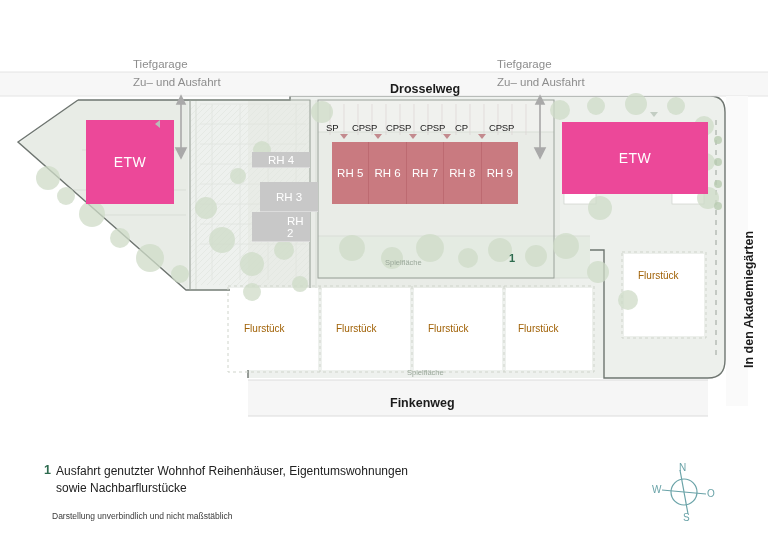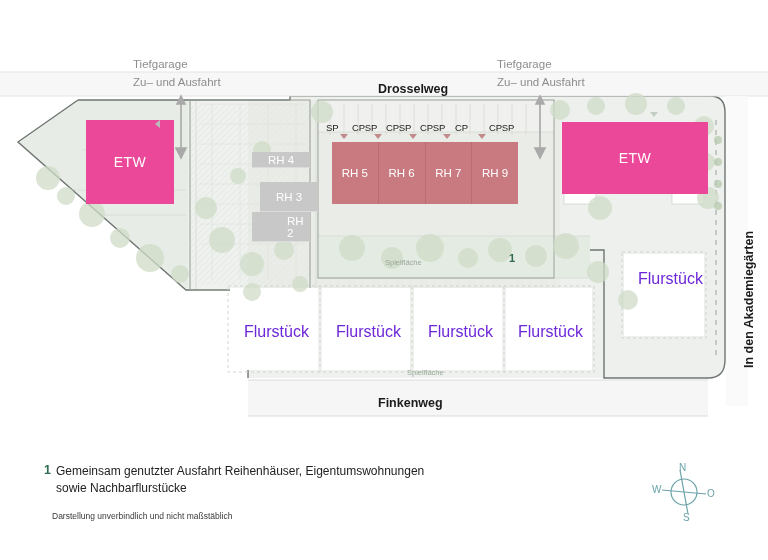--- a/index.html
+++ b/index.html
@@ -53,41 +53,42 @@
     border-bottom: 1px solid #dcdcdc;
   }
 
   
   .street-label {
     position: absolute;
     color: #1b1b1b;
     font-size: 12.5px;
     font-weight: bold;
     white-space: nowrap;
+    margin-left: 12px;
   }
   .street-label-vert {
     position: absolute;
     color: #1b1b1b;
     font-size: 12.5px;
     font-weight: bold;
     white-space: nowrap;
     transform-origin: 0 0;
     transform: rotate(-90deg);
   }
   .tg-label {
     position: absolute;
     color: #8d8d8d;
     font-size: 11.5px;
     line-height: 15px;
     white-space: nowrap;
   }
   .flur-label {
     position: absolute;
-    color: #6d28d9;
-    font-size: 16px;
+    color: #a16207;
+    font-size: 10px;
     white-space: nowrap;
   }
   .spiel-label {
     position: absolute;
     color: #9aa89a;
     font-size: 7.5px;
     white-space: nowrap;
   }
   .hof-num {
     position: absolute;
@@ -370,20 +371,23 @@
     <div class="rh-cell">
       <span>RH 5</span>
     </div>
     <div class="rh-cell">
       <span>RH 6</span>
     </div>
     <div class="rh-cell">
       <span>RH 7</span>
     </div>
     <div class="rh-cell">
+      <span>RH 8</span>
+    </div>
+    <div class="rh-cell">
       <span>RH 9</span>
     </div>
   </div>
 
   <div class="cp-label" style="left:326px;top:122px;">SP</div>
   <div class="cp-label" style="left:352px;top:122px;">CPSP</div>
   <div class="cp-label" style="left:386px;top:122px;">CPSP</div>
   <div class="cp-label" style="left:420px;top:122px;">CPSP</div>
   <div class="cp-label" style="left:455px;top:122px;">CP</div>
   <div class="cp-label" style="left:489px;top:122px;">CPSP</div>
@@ -414,21 +418,21 @@
   <div class="flur-label" style="left:428px;top:323px;">Flurstück</div>
   <div class="flur-label" style="left:518px;top:323px;">Flurstück</div>
   <div class="flur-label" style="left:638px;top:270px;">Flurstück</div>
 
   <div class="spiel-label" style="left:385px;top:258px;">Spielfläche</div>
   <div class="spiel-label" style="left:407px;top:368px;">Spielfläche</div>
 
   <div class="hof-num" style="left:509px;top:252px;">1</div>
 
   <div class="legend-num" style="left:44px;top:463px;">1</div>
-  <div class="legend-text" style="left:56px;top:463px;width:470px;">Gemeinsam genutzter Ausfahrt Reihenhäuser, Eigentumswohnungen
+  <div class="legend-text" style="left:56px;top:463px;width:470px;">Ausfahrt genutzter Wohnhof Reihenhäuser, Eigentumswohnungen
 sowie Nachbarflurstücke</div>
   <div class="legend-note" style="left:52px;top:511px;">Darstellung unverbindlich und nicht maßstäblich</div>
 
   <div class="compass-letter" style="left:679px;top:462px;">N</div>
   <div class="compass-letter" style="left:683px;top:512px;">S</div>
   <div class="compass-letter" style="left:652px;top:484px;">W</div>
   <div class="compass-letter" style="left:707px;top:488px;">O</div>
 
 </div>
 

